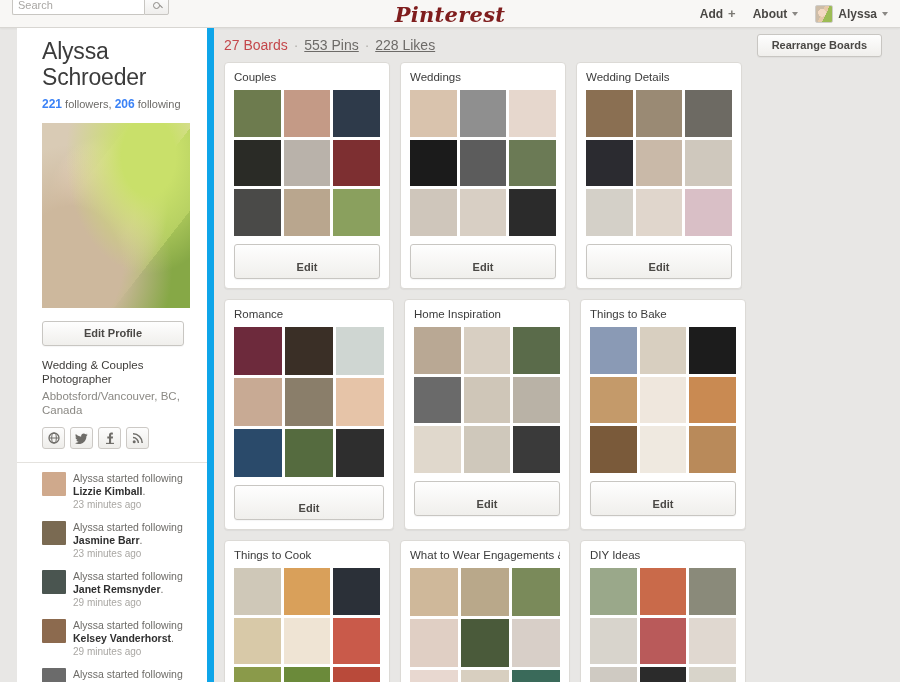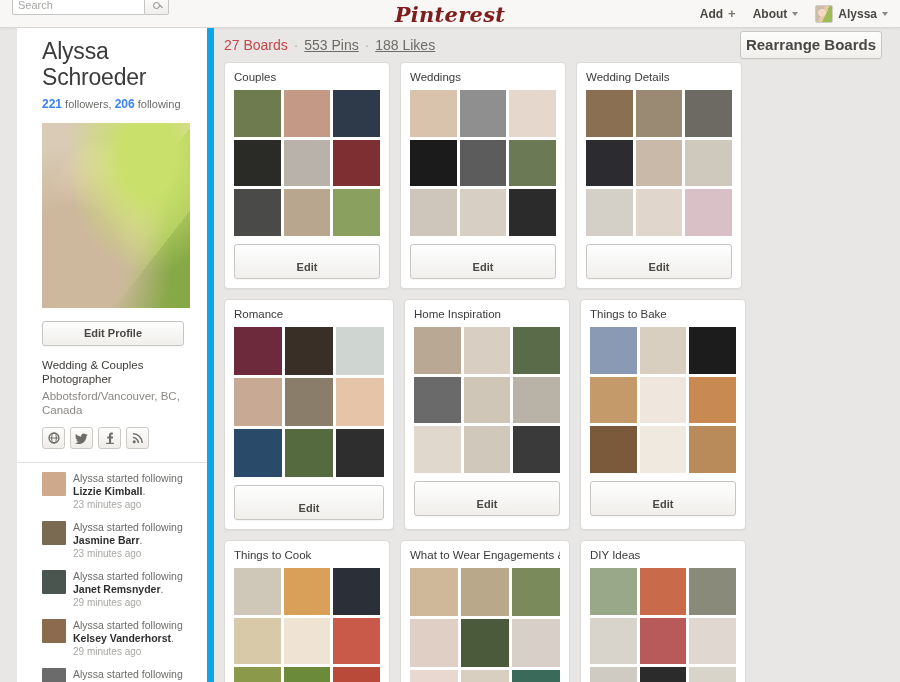--- a/index.html
+++ b/index.html
@@ -149,21 +149,21 @@
   #main { flex: 1; position: relative; overflow: hidden; padding-left: 10px; }
   #statsbar {
     height: 34px; display: flex; align-items: center;
     padding-right: 18px;
   }
   #stats-text { font-size: 14px; color: #c4474b; }
   #stats-text a { color: #6d6b68; text-decoration: underline; cursor: pointer; }
   #stats-text .dot { color: #b0aeaa; padding: 0 2px; }
   #rearrange-btn {
     margin-left: auto; width: auto;
-    padding: 4px 5px 5px; font-size: 15px;
+    padding: 4px 14px 5px; font-size: 11px;
   }
 
   #boards { display: flex; flex-wrap: wrap; gap: 10px 10px; padding-right: 7px; }
   .board-card {
     background: #fff;
     border: 1px solid #dcdad6;
     border-radius: 4px;
     box-shadow: 0 1px 1px rgba(0,0,0,.05);
     padding: 8px 9px 9px;
   }
@@ -294,21 +294,21 @@
       </div>
   </div>
 
   <div id="main">
     <div id="statsbar">
       <div id="stats-text">
         <span>27 Boards</span>
         <span class="dot">·</span>
         <a>553 Pins</a>
         <span class="dot">·</span>
-        <a>188 Likes</a>
+        <a>228 Likes</a>
       </div>
       <div class="btn" id="rearrange-btn">Rearrange Boards</div>
     </div>
     <div id="boards">
         <div class="board-card w1">
           <div class="board-title">Couples</div>
           <div class="thumbs">
             <div class="thumb" style="background: rgb(109, 123, 78);"></div>
             <div class="thumb" style="background: rgb(196, 154, 134);"></div>
             <div class="thumb" style="background: rgb(46, 58, 74);"></div>

